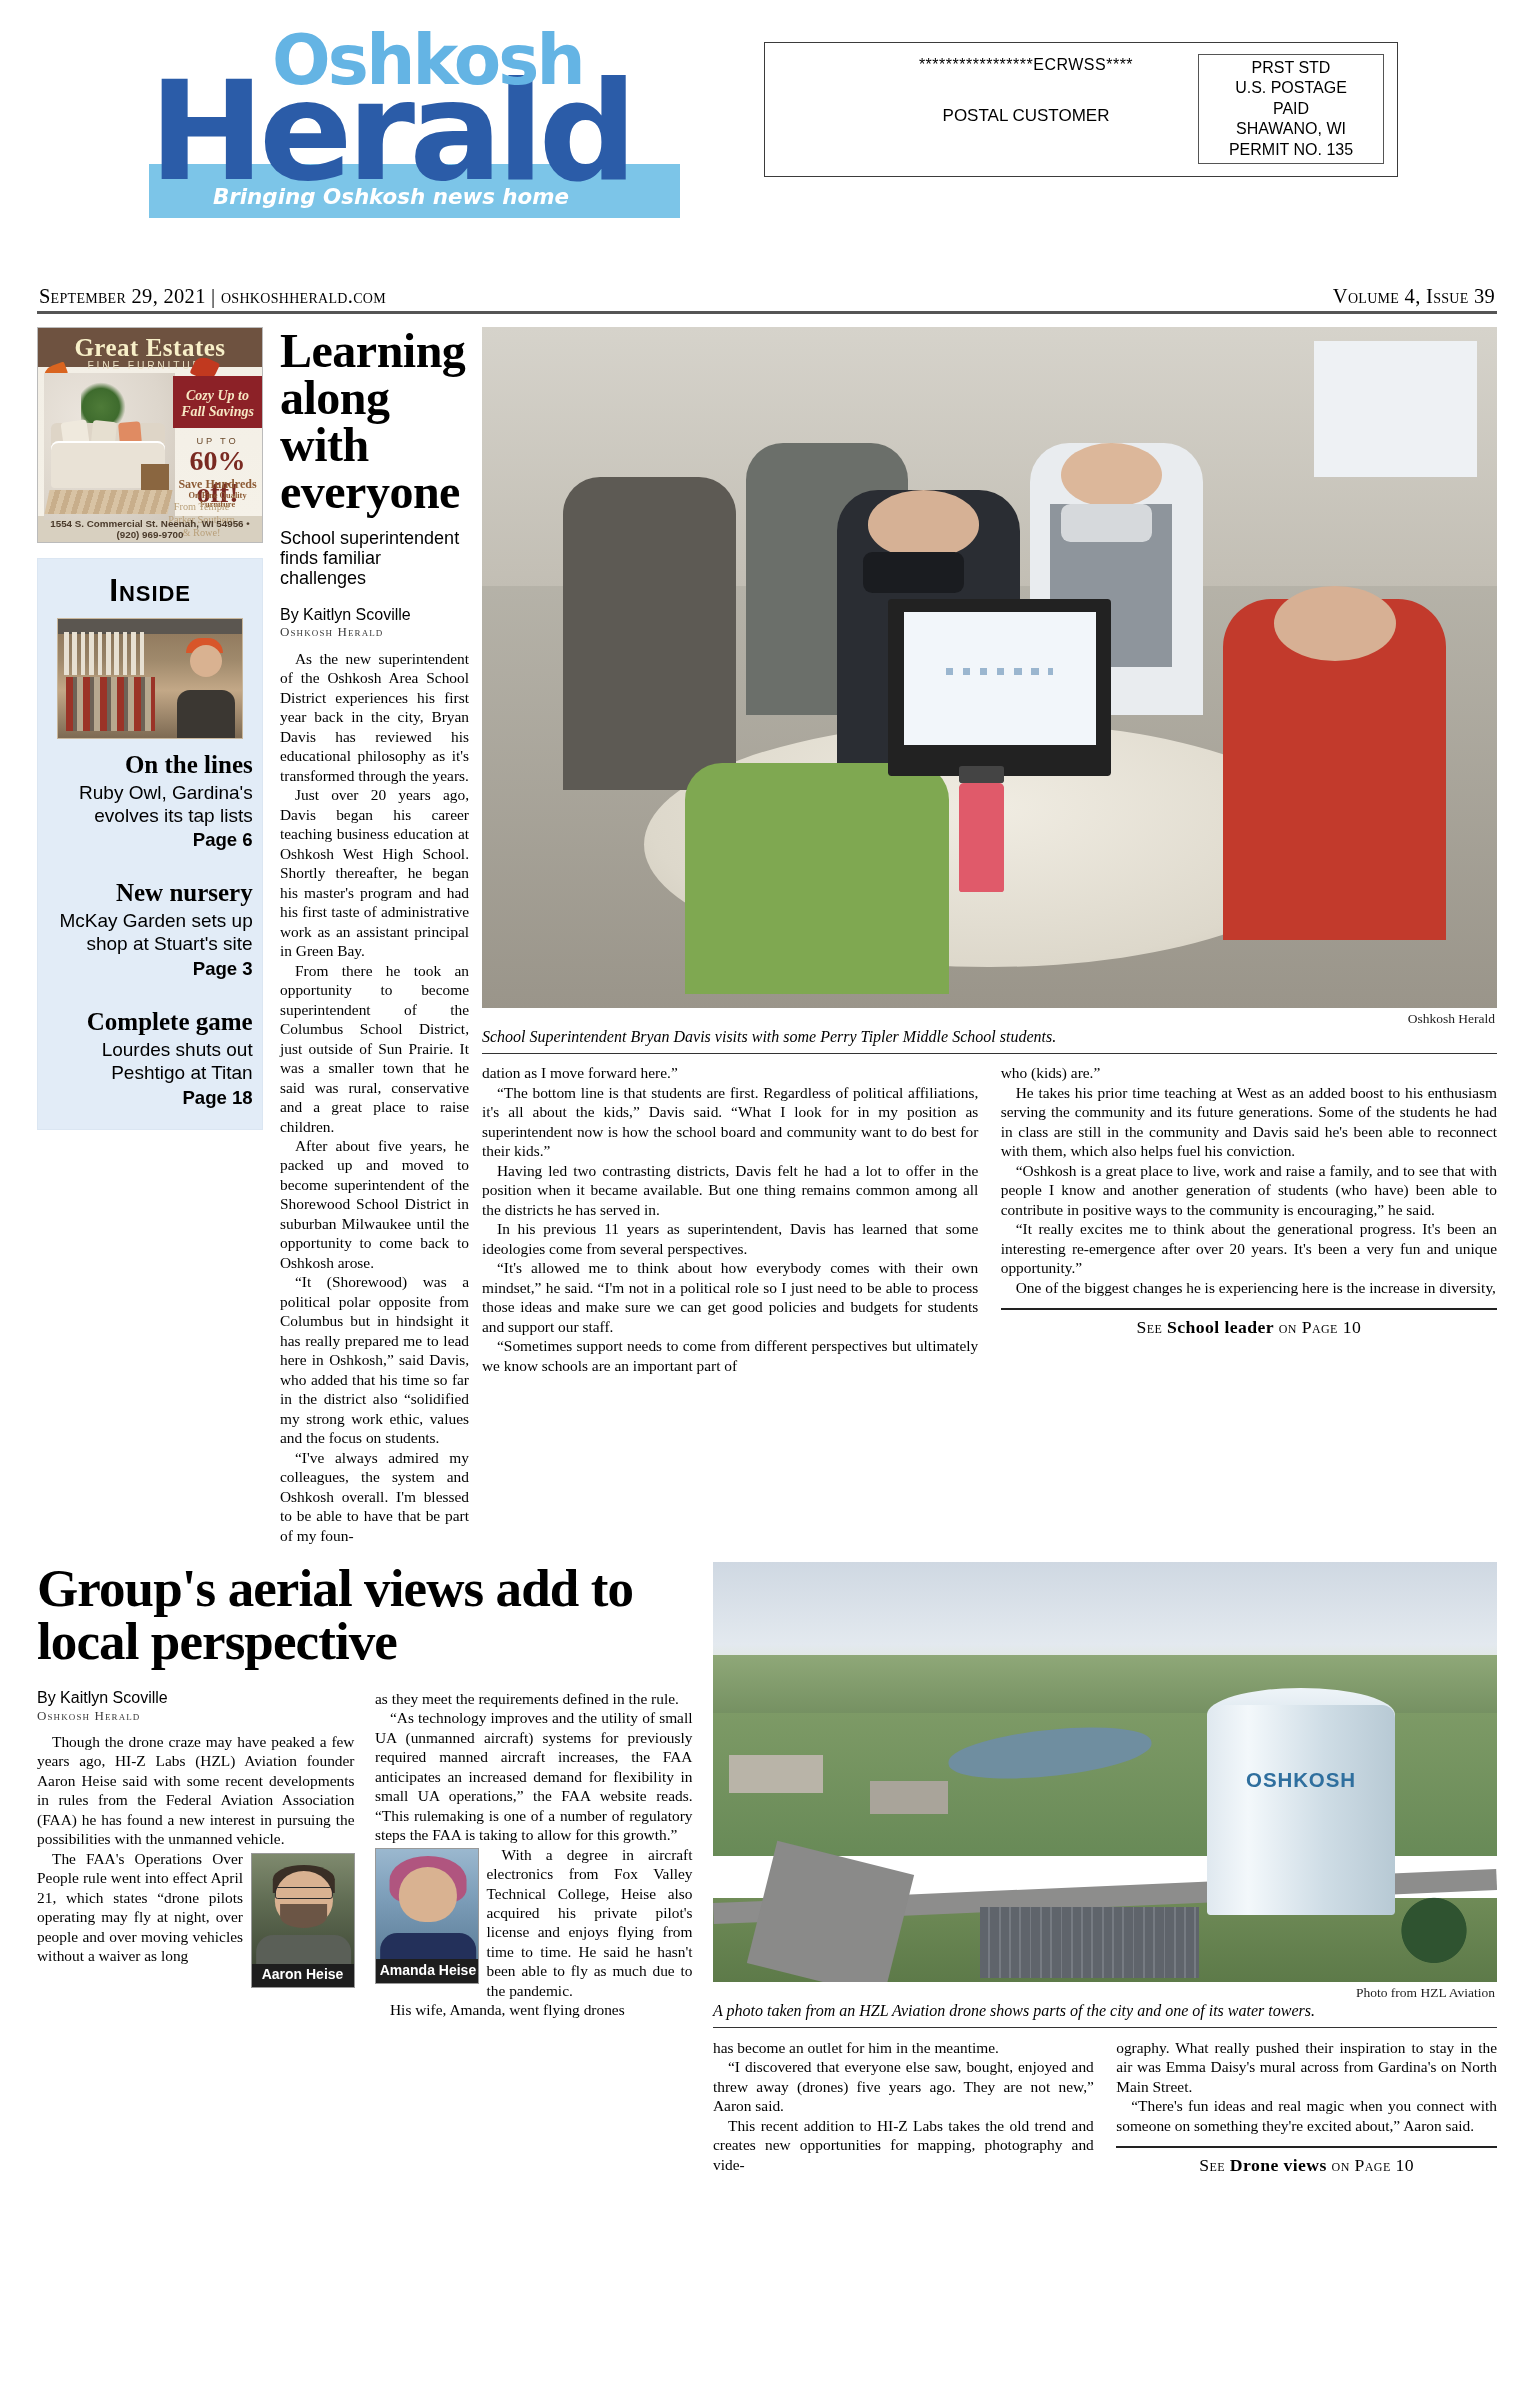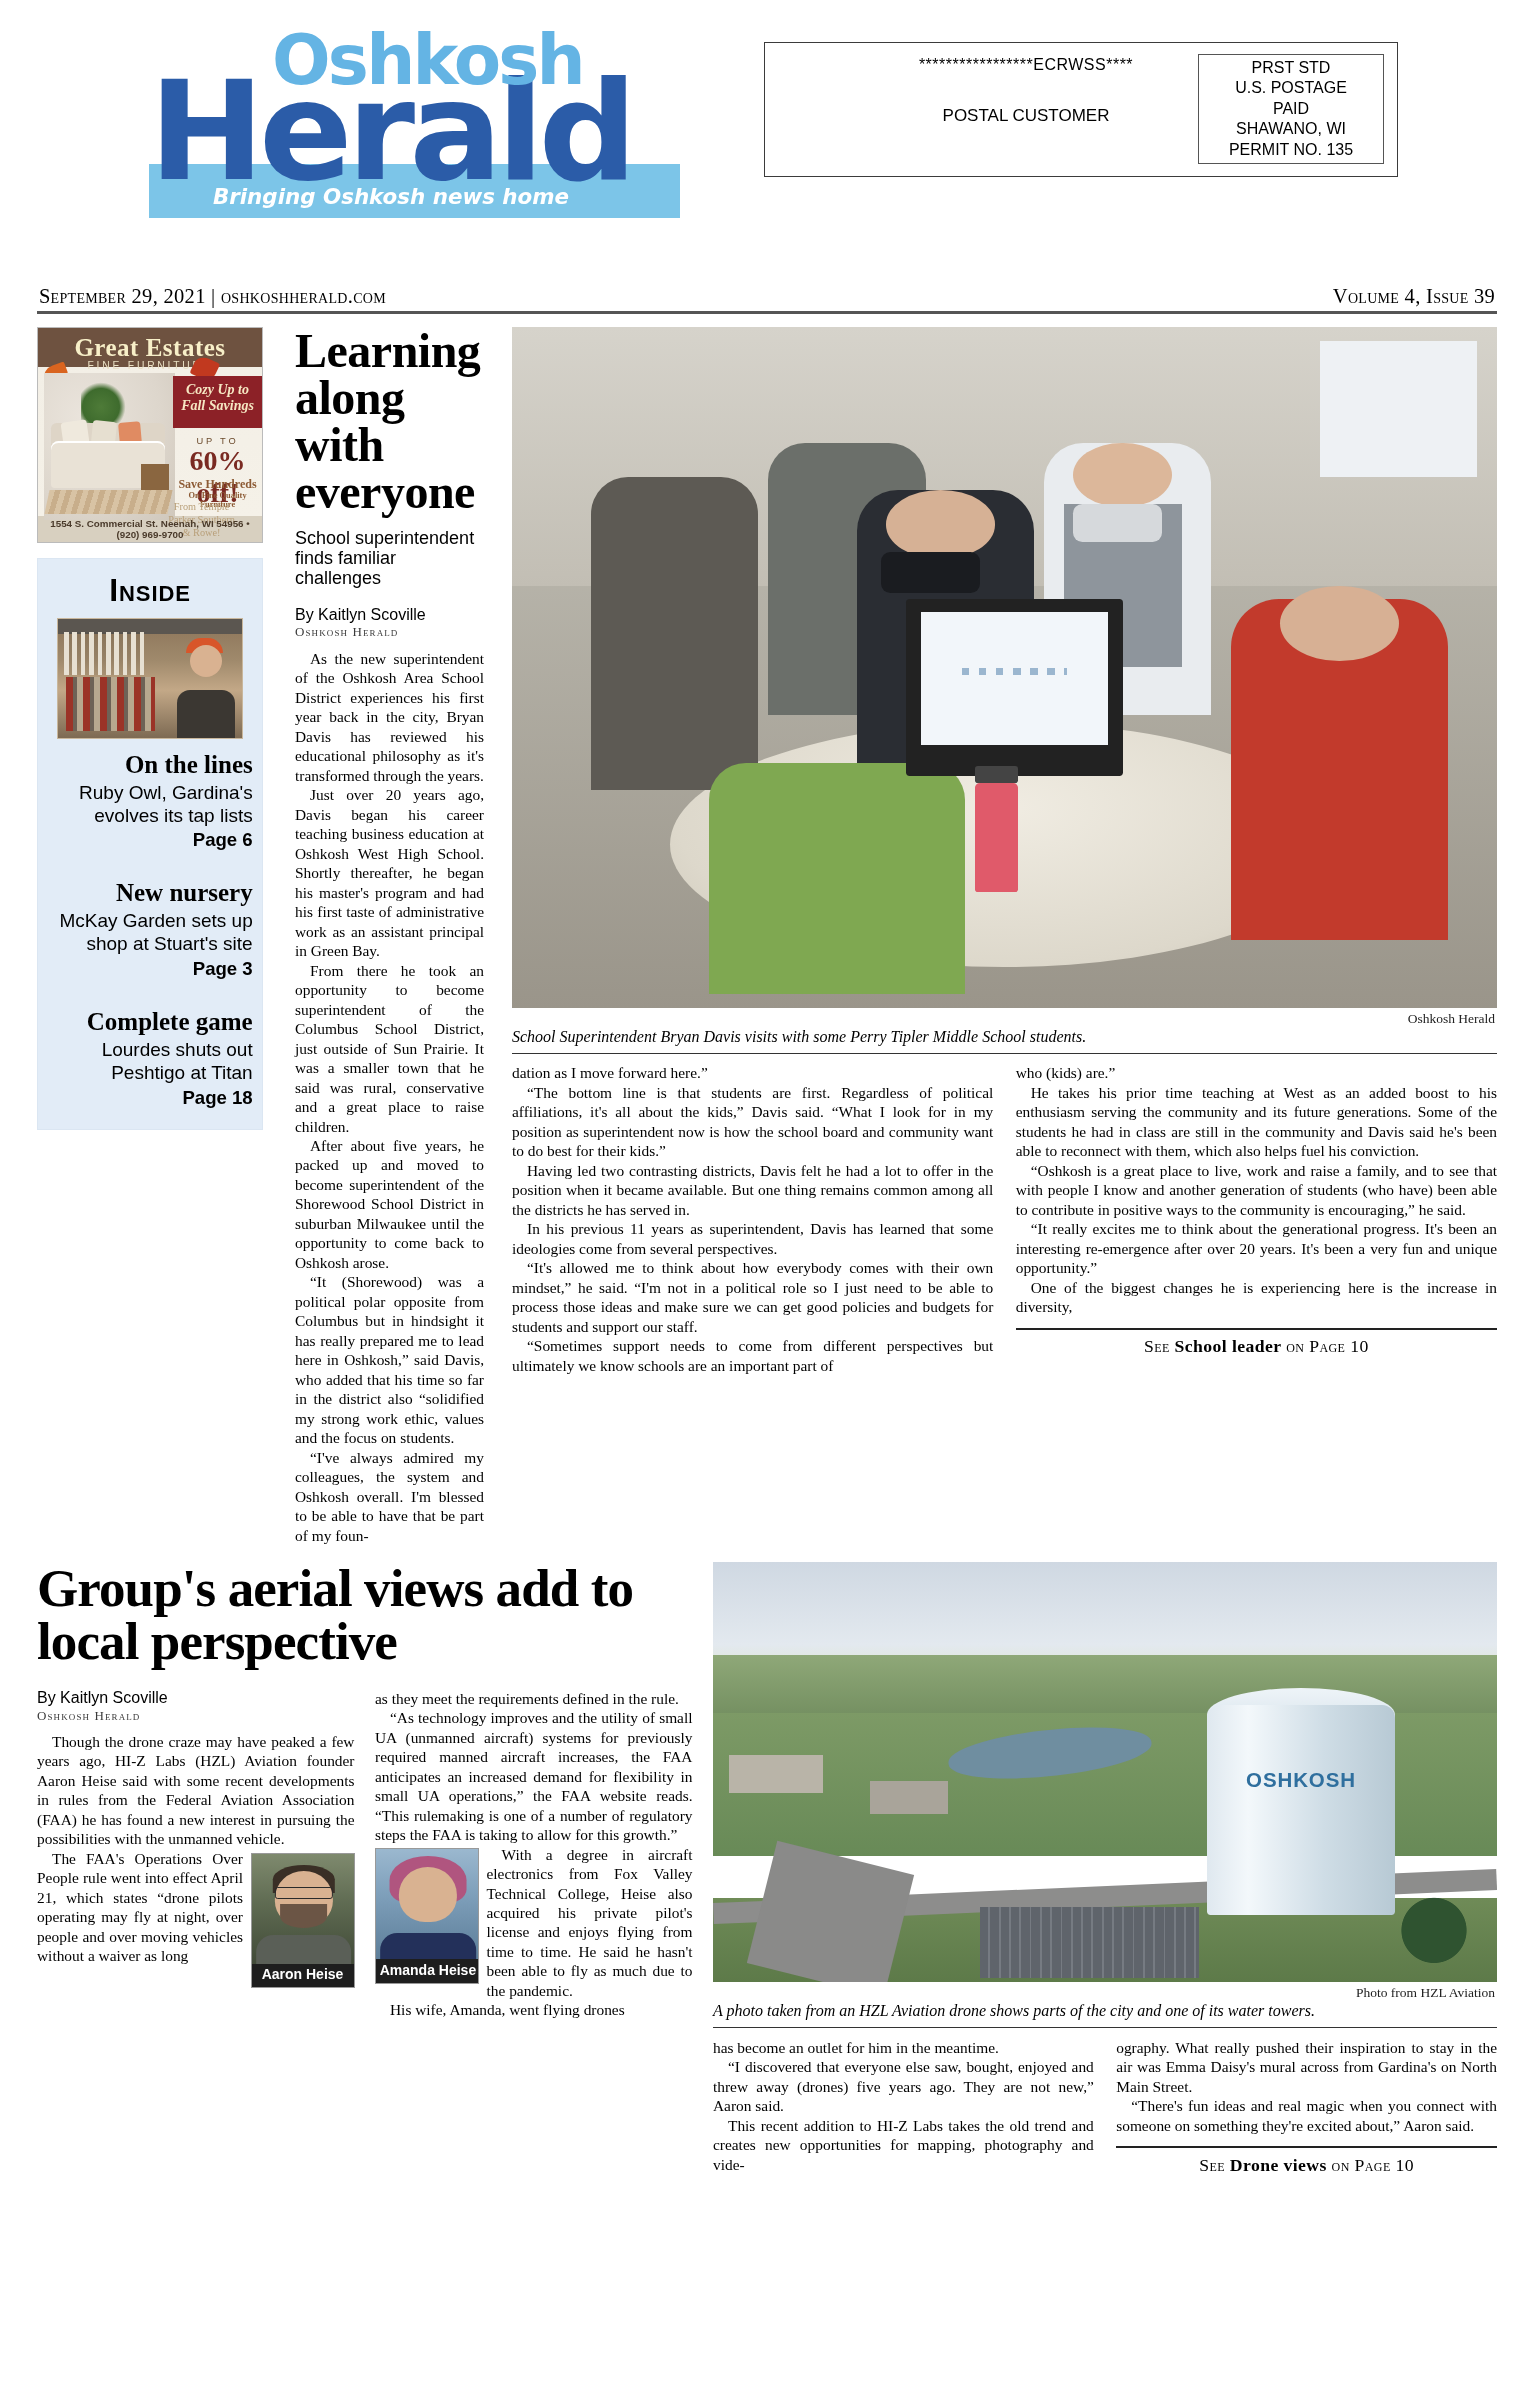--- a/index.html
+++ b/index.html
@@ -69,21 +69,21 @@
     display: flex; align-items: flex-end; justify-content: space-between;
     padding: 0 1.9px 2.8px 1.9px;
   }
   .dateline .left, .dateline .right {
     font-family: "Liberation Serif", serif; font-size: 20.5px;
     font-variant: small-caps; letter-spacing: 0.3px; white-space: nowrap;
   }
   .dateline .sep { font-variant: normal; }
 
   
-  .top-section { display: flex; gap: 15px; margin-top: 13px; }
+  .top-section { display: flex; gap: 0px; margin-top: 13px; }
   .col-left { width: 226px; flex: 0 0 226px; }
   .col-story { width: 219px; flex: 0 0 219px; padding: 0 13px 0 17px; }
   .col-photo { flex: 1; }
 
   
   .ad {
     width: 226px; height: 216px; border: 0.9px solid #bbb;
     background: linear-gradient(#6e5240 0%, #6e5240 18%, #f3efe6 18%, #f5f1e8 88%, #d8d0c0 88%, #d8d0c0 100%);
     position: relative; overflow: hidden;
   }
@@ -108,21 +108,21 @@
   .sofa-cush1 { position:absolute; left:18.6px; bottom:75px; width:26px; height:24px; background:#efe9dd; transform:rotate(-8deg); border-radius:3.7px;}
   .sofa-cush2 { position:absolute; left:48px; bottom:75px; width:24px; height:24px; background:#e6dfd0; transform:rotate(6deg); border-radius:3.7px;}
   .sofa-cush3 { position:absolute; left:75px; bottom:75px; width:22.4px; height:23px; background:#e08b62; transform:rotate(-5deg); border-radius:3.7px;}
   .sofa-plant { position:absolute; left:37px; top:5.6px; width:50px; height:56px; background: radial-gradient(circle at 40% 50%, #4e7b38 0%, #3e6b2d 45%, rgba(0,0,0,0) 60%); }
   .sofa-rug { position:absolute; left:3.7px; bottom:5.6px; width:123px; height:24px; background: repeating-linear-gradient(95deg,#d8c3a4 0 5.6px,#c8ae8b 5.6px 11.2px); transform: skewX(-12deg); }
   .sofa-table { position:absolute; right:5.6px; bottom:24px; width:28px; height:32px; background:#8a6640; }
   .ad-banner {
     position: absolute; right: 0; top: 48px; width: 89px; height: 52px;
     background: #8c2127; color: #f6e7c3;
     font-family: "Liberation Serif", serif; font-style: italic; font-weight: bold;
-    font-size: 14px; line-height: 1.15; text-align: center; padding-top: 6px;
+    font-size: 14px; line-height: 1.15; text-align: center; padding-top: 12px;
   }
   .ad-upto { position:absolute; right:0; top:108px; width:89px; text-align:center;
     font-family:"Liberation Sans",sans-serif; font-size:9.3px; letter-spacing:2.8px; color:#6b4a2c;}
   .ad-pct { position:absolute; right:0; top:117px; width:89px; text-align:center;
     font-family:"Liberation Serif",serif; font-weight:bold; font-size:28px; color:#7a2a22;}
   .ad-save { position:absolute; right:0; top:149px; width:89px; text-align:center;
     font-family:"Liberation Serif",serif; font-weight:bold; font-size:12px; color:#8c5a34;}
   .ad-save2 { position:absolute; right:0; top:163px; width:89px; text-align:center;
     font-family:"Liberation Serif",serif; font-weight:bold; font-size:8.4px; color:#8c5a34;}
   .ad-brands { position:absolute; right:16px; top:173px; width:89px; text-align:center;

